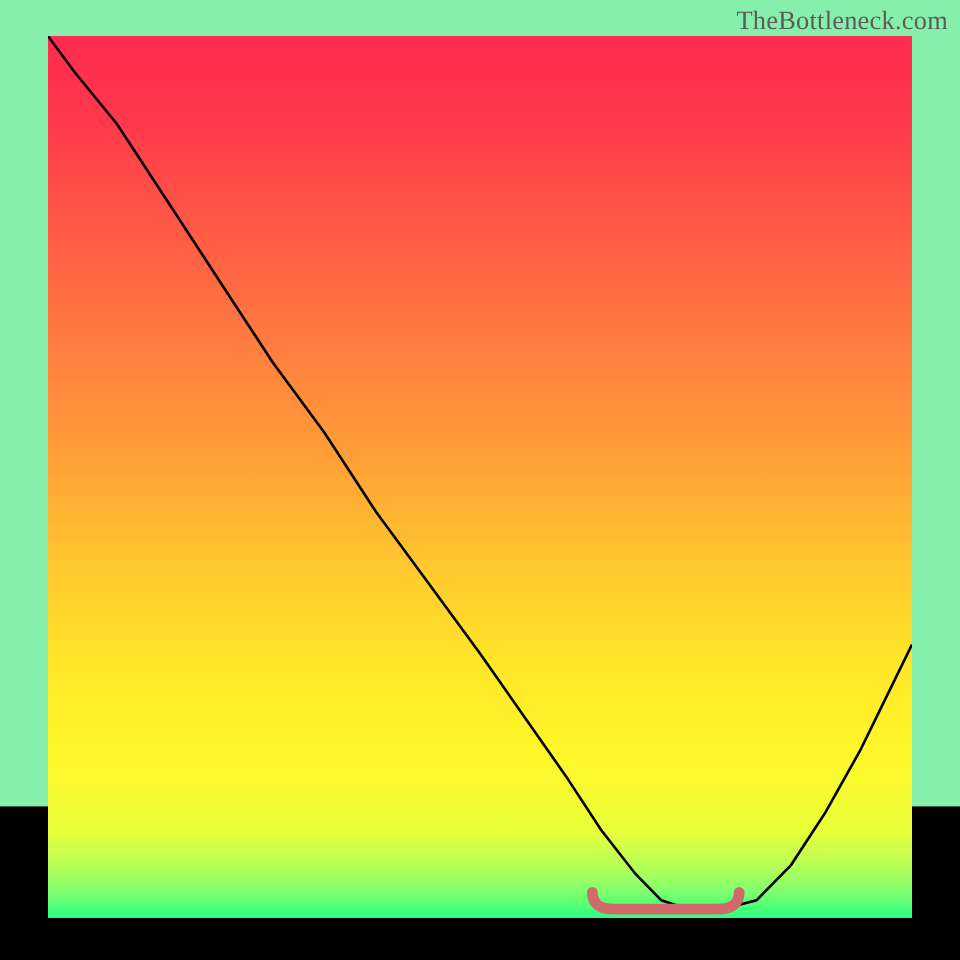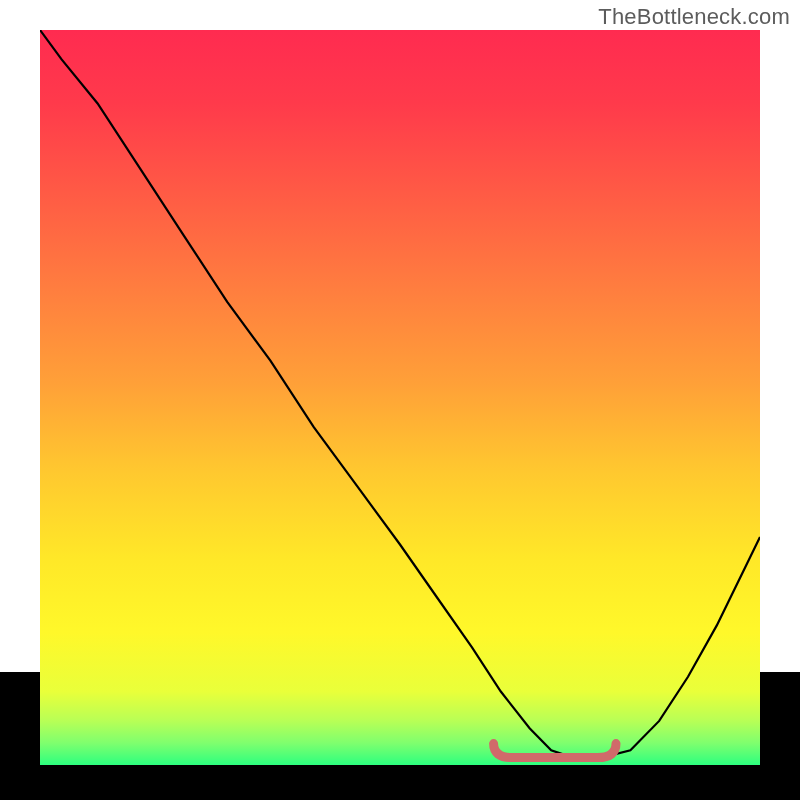--- a/index.html
+++ b/index.html
@@ -8,21 +8,22 @@
     width: 800px;
     height: 800px;
     background: #000;
     font-family: Arial, Helvetica, sans-serif;
     overflow: hidden;
   }
   .frame {
     position: relative;
     width: 800px;
     height: 672px;
-    background: #ffffff;
+    background: #86efac;
+    font-family: Liberation Serif, serif;
   }
   .watermark {
     position: absolute;
     top: 4px;
     right: 10px;
     color: #5c5c5c;
     font-size: 22px;
     font-weight: 500;
     letter-spacing: 0.2px;
     z-index: 10;

